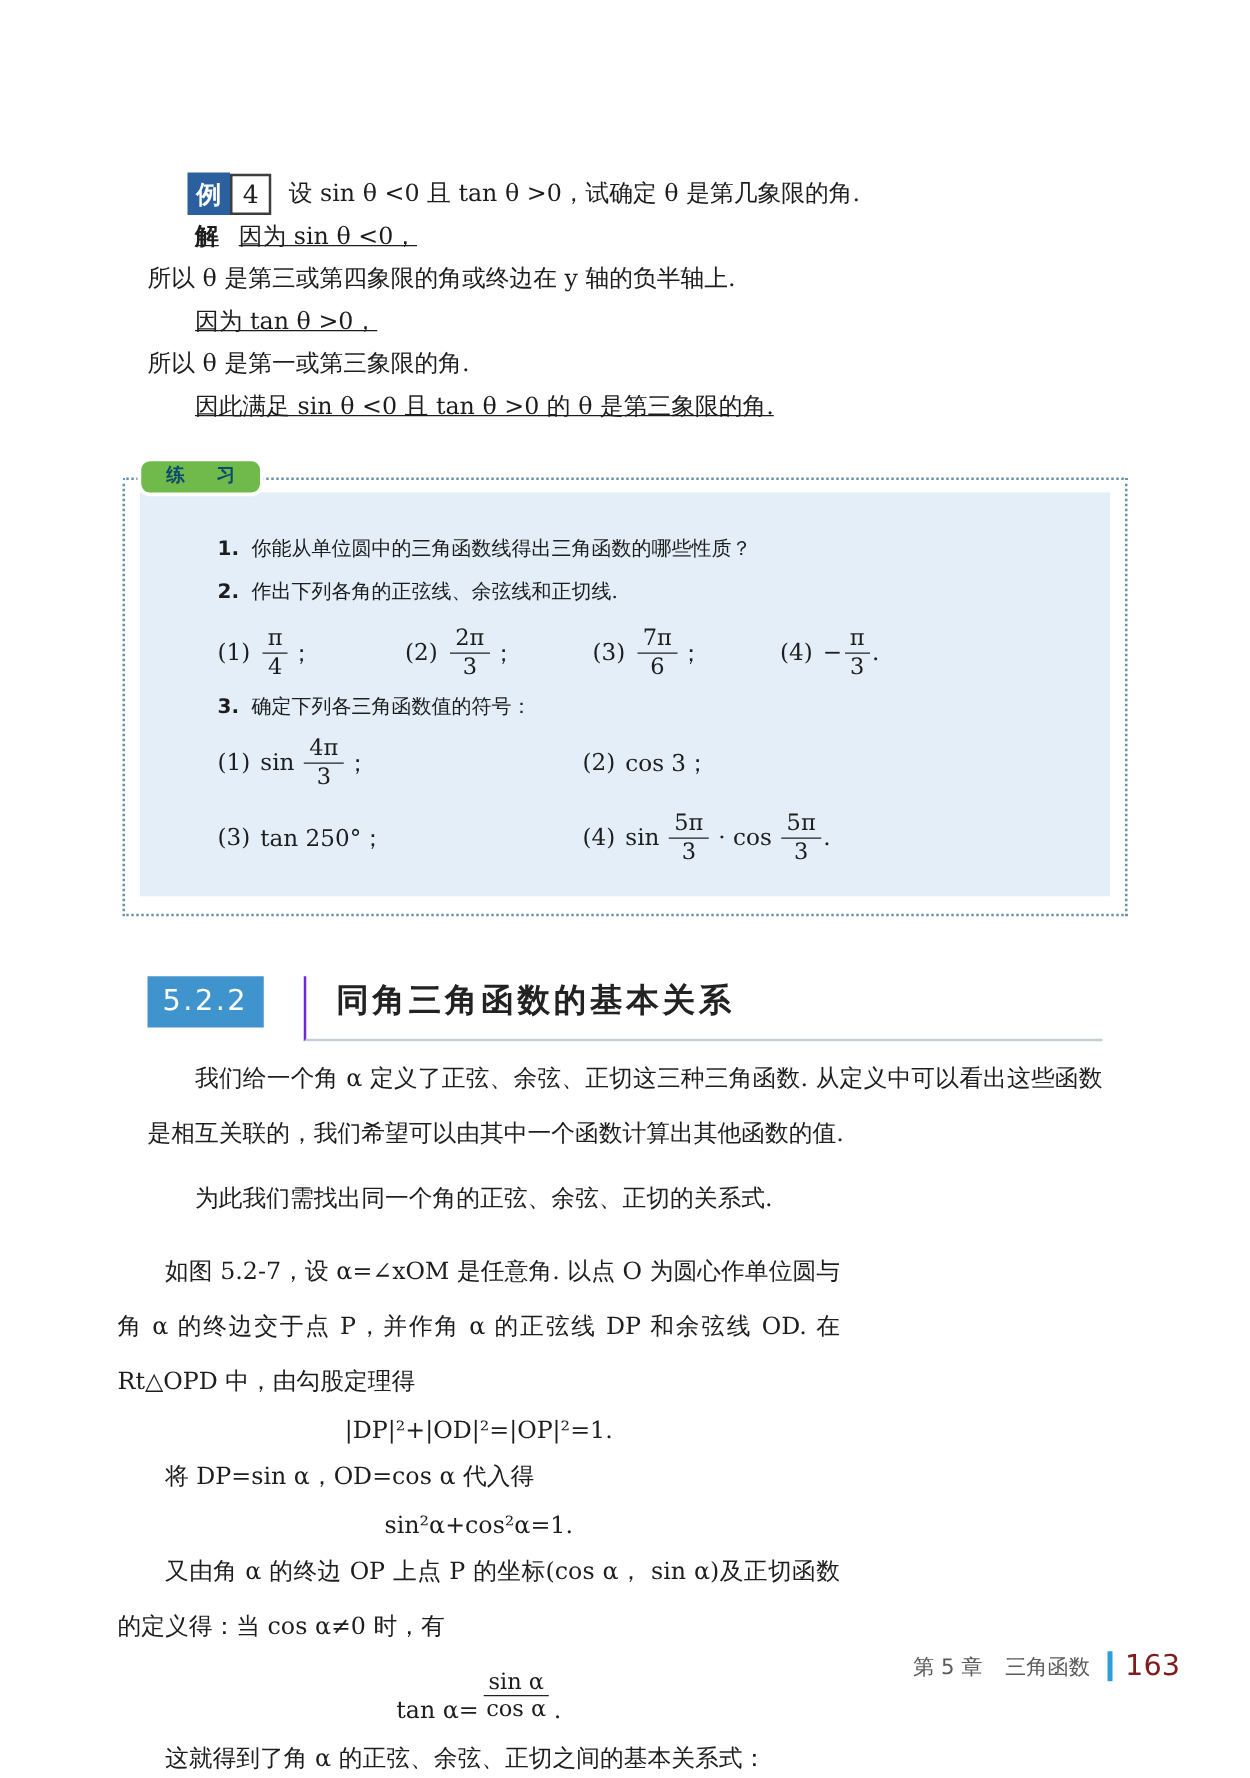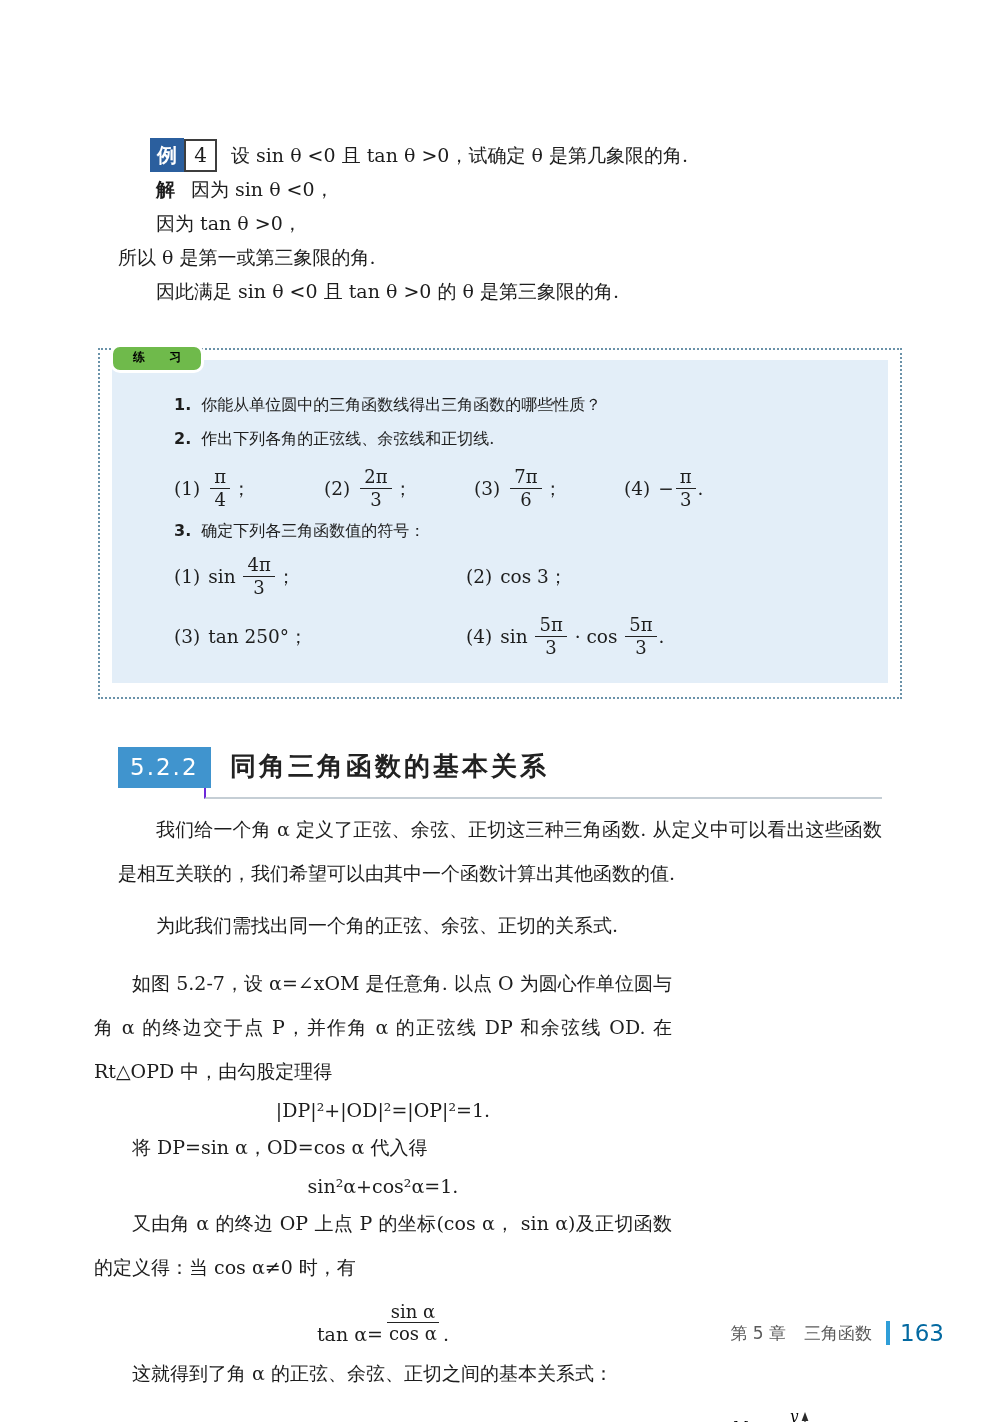--- a/index.html
+++ b/index.html
@@ -8,45 +8,45 @@
 
   
   .example{margin:0 118px;padding-top:138px;}
   .ex-line{font-size:19px;line-height:34px;}
   .ex-prob{display:flex;align-items:center;margin-left:32px;}
   .ex-badge{display:inline-block;width:34px;height:34px;line-height:34px;text-align:center;
             background:#2b5f9e;color:#fff;font-family:"DejaVu Sans","Liberation Sans",sans-serif;
             font-size:20px;font-weight:700;}
   .ex-num{display:inline-block;width:29px;height:29px;line-height:29px;border:2px solid #3d3d3d;
           text-align:center;font-size:20px;background:#fff;margin-right:14px;}
-  .ind{padding-left:38px;}
+  .ind{padding-left:38px;text-decoration:underline;}
   .sol{font-family:"DejaVu Sans","Liberation Sans",sans-serif;font-weight:700;margin-right:16px;}
 
   
   .practice-wrap{position:relative;margin:40px 98px 0;border:2px dotted #6a92a9;padding:10px 12px 14px;}
-  .practice-tab{position:absolute;top:-18px;left:10px;background:#6fba4b;color:#000000;
-                font-family:"DejaVu Sans","Liberation Sans",sans-serif;font-weight:700;font-size:12px;
-                letter-spacing:10px;padding:2px 10px 4px 20px;border-radius:10px;border:3px solid #fff;margin-top:12px;}
+  .practice-tab{position:absolute;top:-18px;left:10px;background:#6fba4b;color:#0c4a6e;
+                font-family:"DejaVu Sans","Liberation Sans",sans-serif;font-weight:700;font-size:15px;
+                letter-spacing:10px;padding:2px 10px 4px 20px;border-radius:10px;border:3px solid #fff;}
   .practice-box{background:#e3eef8;padding:26px 28px 24px 62px;}
   .q{font-size:16px;line-height:30px;margin:4px 0;}
   .q b{font-family:"DejaVu Sans","Liberation Sans",sans-serif;margin-right:10px;}
   .frac{display:inline-flex;flex-direction:column;align-items:center;vertical-align:middle;
         line-height:1.2;font-size:18px;margin:0 2px;}
   .frac .num{padding:0 4px;border-bottom:1.4px solid #222;}
   .frac .den{padding:0 4px;}
   .frac-row{display:flex;margin:12px 0 6px;font-size:18.5px;align-items:center;}
   .frac-item{width:150px;display:flex;align-items:center;}
   .frac-item .lab{margin-right:8px;}
   .grid2{display:grid;grid-template-columns:292px auto;row-gap:16px;margin-top:8px;
          font-size:18.5px;align-items:center;}
   .g-item{display:flex;align-items:center;}
   .g-item .lab{margin-right:8px;}
 
   
-  .heading{position:relative;margin:48px 118px 0;height:52px;}
+  .heading{position:relative;margin:48px 118px 0;height:52px;padding-left:39px;}
   .sec-num{position:absolute;left:0;top:0;background:#4094ce;color:#fff;
            font-family:"DejaVu Sans","Liberation Sans",sans-serif;font-size:23px;
            padding:7px 12px 8px;letter-spacing:2px;}
   .sec-title-wrap{margin-left:86px;height:100%;border-left:2px solid #6d28d9;
                   border-bottom:2px solid #c5ced5;box-sizing:border-box;padding-left:24px;}
   .sec-title{display:inline-block;font-family:"DejaVu Sans","Liberation Sans",sans-serif;
              font-weight:700;font-size:26px;color:#222;letter-spacing:3px;margin-top:2px;}
 
   
   .para{margin:8px 118px 0;font-size:19px;line-height:44px;text-align:justify;text-indent:2em;}
@@ -57,38 +57,39 @@
   .formula{text-align:center;font-size:19px;margin:6px 0 4px;}
   .frac-formula{display:flex;justify-content:center;align-items:flex-end;margin:12px 0 6px;font-size:19px;}
   .caption{font-size:18px;margin-top:14px;letter-spacing:1px;}
 
   
   .footer{position:absolute;right:56px;bottom:76px;display:flex;align-items:center;
           font-family:"DejaVu Sans","Liberation Sans",sans-serif;color:#5a5a5a;font-size:17px;}
   .footer .chap{margin-right:18px;}
   .footer .chap-title{margin-right:14px;}
   .footer .bar{width:4px;height:24px;background:#2f9ed8;margin-right:10px;}
-  .footer .pnum{font-size:23px;color:#0369a1;}
+  .footer .pnum{font-size:23px;color:#7f1d1d;}
 
   svg text{font-family:"DejaVu Serif","Liberation Serif",serif;}
 </style>
 </head>
 <body>
 
 <div class="page">
 
   <section class="example">
     <div class="ex-line ex-prob">
       <span class="ex-badge">例</span>
       <span class="ex-num">4</span>
       <span>设 sin θ &lt;0 且 tan θ &gt;0，试确定 θ 是第几象限的角.</span>
     </div>
     <div class="ex-line ind">
       <b class="sol">解</b><span>因为 sin θ &lt;0，</span>
     </div>
+    <div class="ex-line">所以 θ 是第三或第四象限的角或终边在 y 轴的负半轴上.</div>
     <div class="ex-line ind">因为 tan θ &gt;0，</div>
     <div class="ex-line">所以 θ 是第一或第三象限的角.</div>
     <div class="ex-line ind">因此满足 sin θ &lt;0 且 tan θ &gt;0 的 θ 是第三象限的角.</div>
   </section>
 
   <section class="practice-wrap">
     <div class="practice-tab">练 习</div>
     <div class="practice-box">
       <div class="q">
         <b>1.</b><span>你能从单位圆中的三角函数线得出三角函数的哪些性质？</span>

